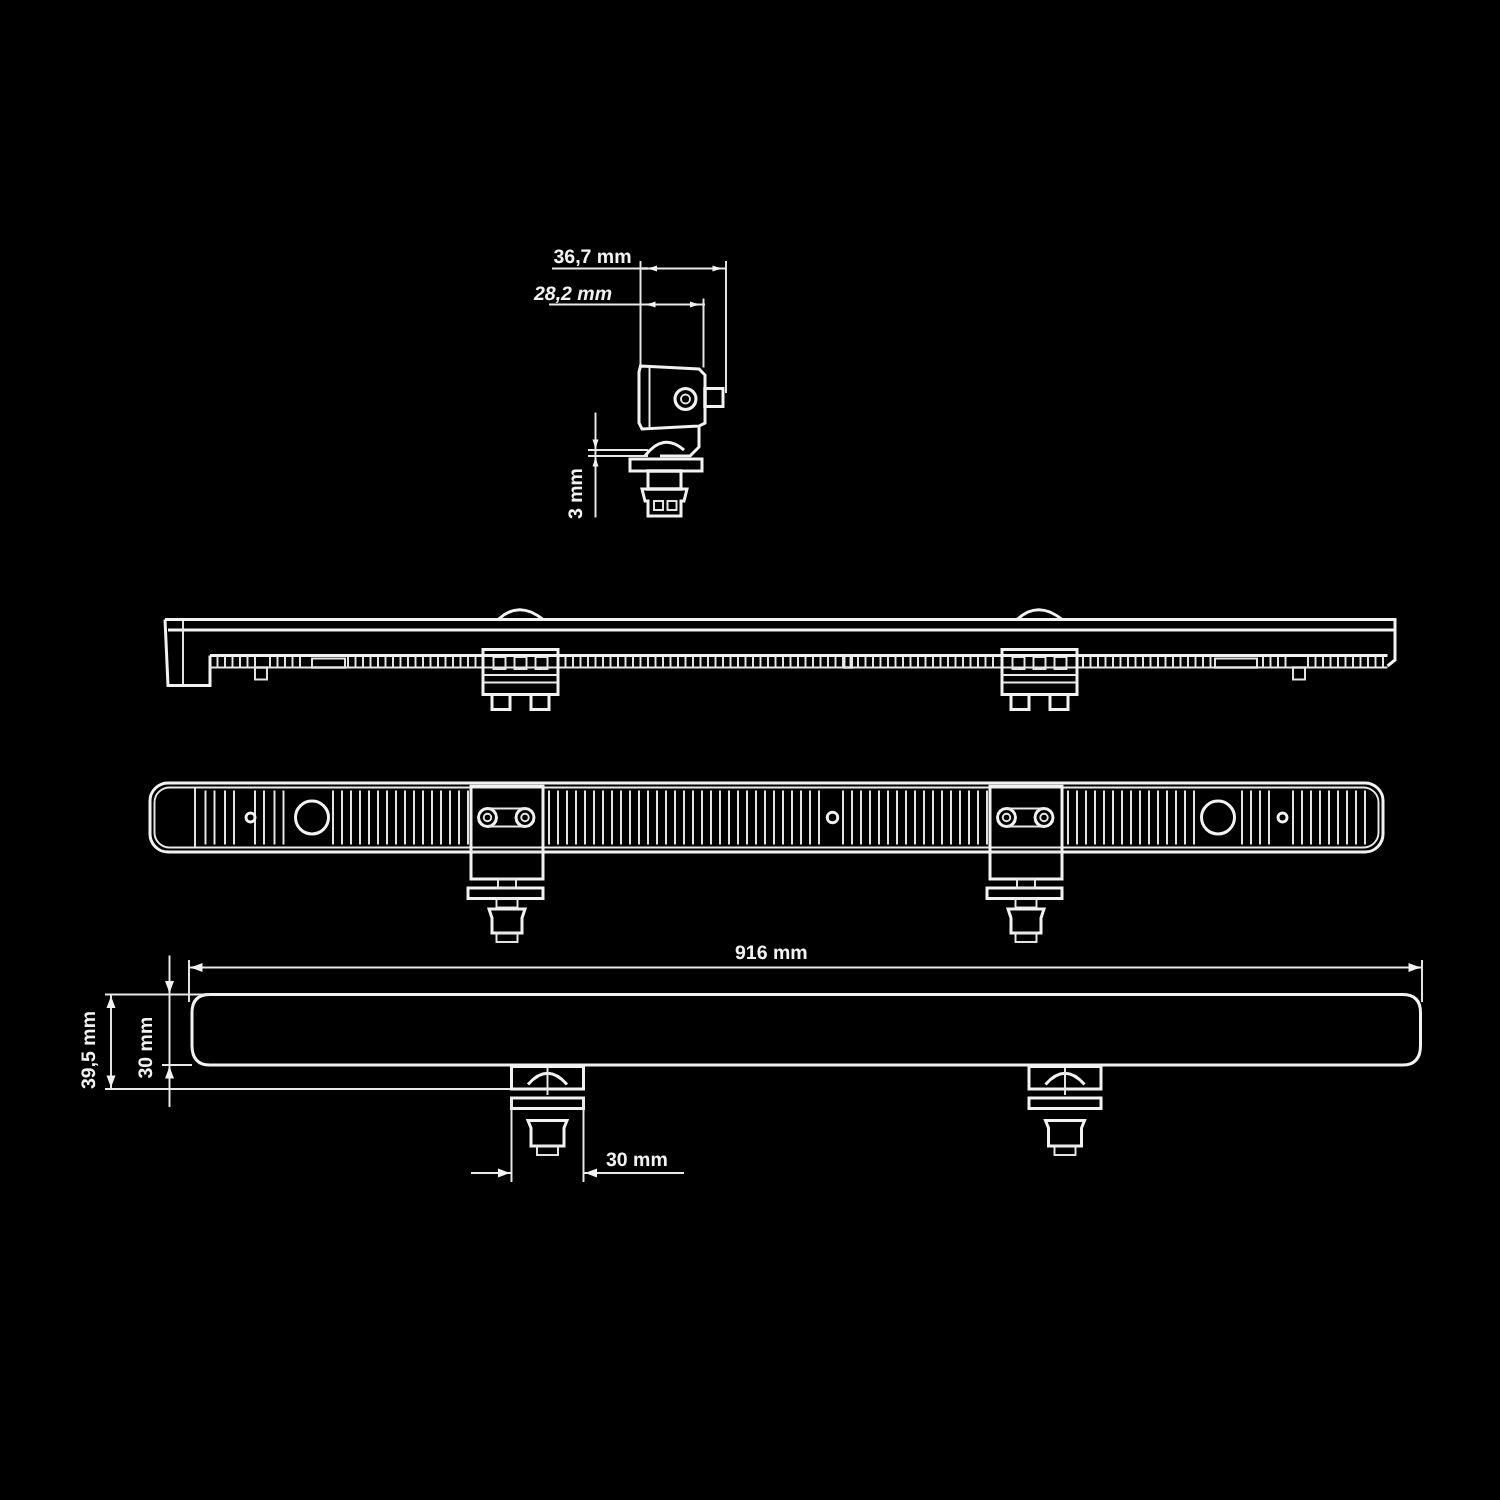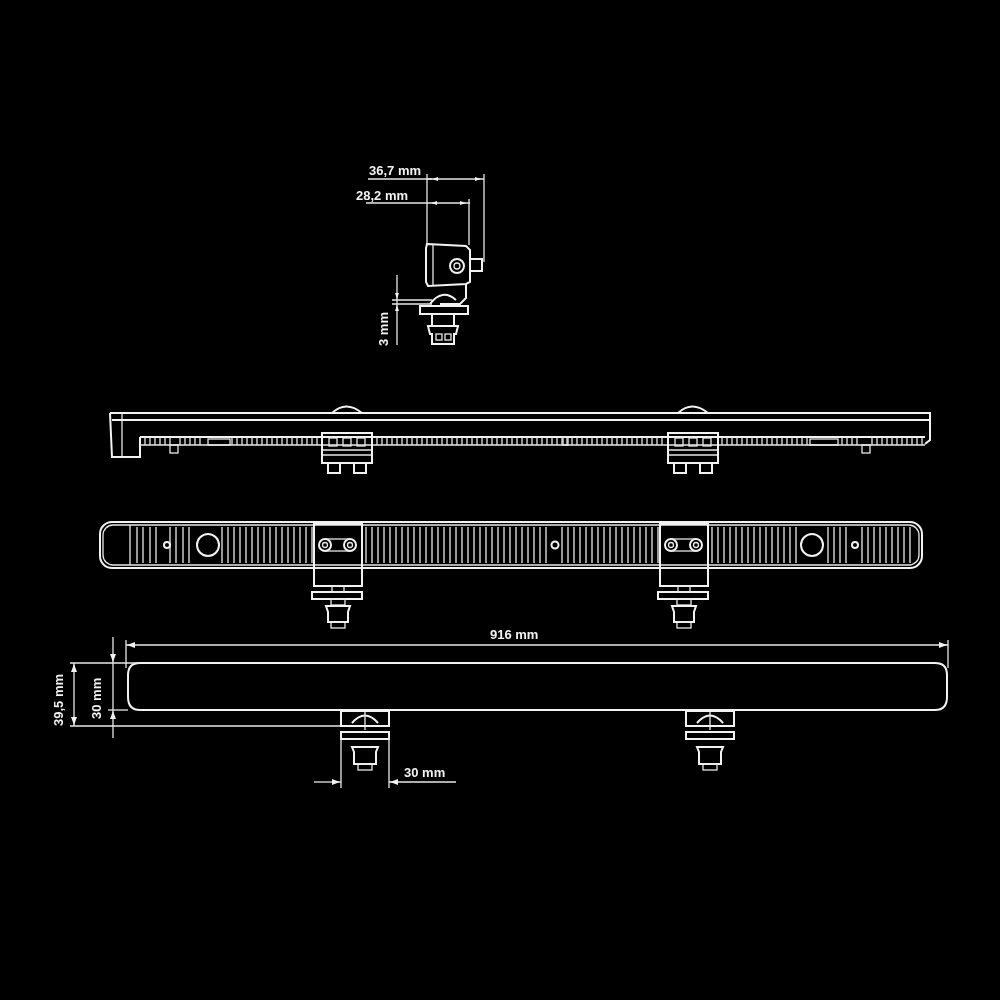--- a/index.html
+++ b/index.html
@@ -185,19 +185,19 @@
       <path class="ln" d="M697,723 Q710,708 723,723"></path>
       <line class="thin" x1="710" y1="712" x2="710" y2="730"></line>
       <rect class="ln" x="686" y="732" width="48" height="7"></rect>
       <path class="ln" d="M697,747 h26 l-2,5 v12 h-22 v-12z"></path>
       <rect class="thin" x="703" y="764" width="14" height="6"></rect>
     </g>
   </g>
 </svg>
 
 <div class="lbl" style="left:369px; top:164px;text-align:right;">36,7 mm</div>
-<div class="lbl" style="left:356px; top:189px;">28,2 mm</div>
+<div class="lbl" style="left:356px; top:189px;font-style:italic;">28,2 mm</div>
 <div class="lbl rot" style="left:377px; top:346px;">3 mm</div>
 <div class="lbl" style="left:490px; top:628px;">916 mm</div>
 <div class="lbl rot" style="left:52px; top:726px;">39,5 mm</div>
 <div class="lbl rot" style="left:90px; top:719px;">30 mm</div>
 <div class="lbl" style="left:404px; top:766px;">30 mm</div>
 </div>
 
 </body></html>

